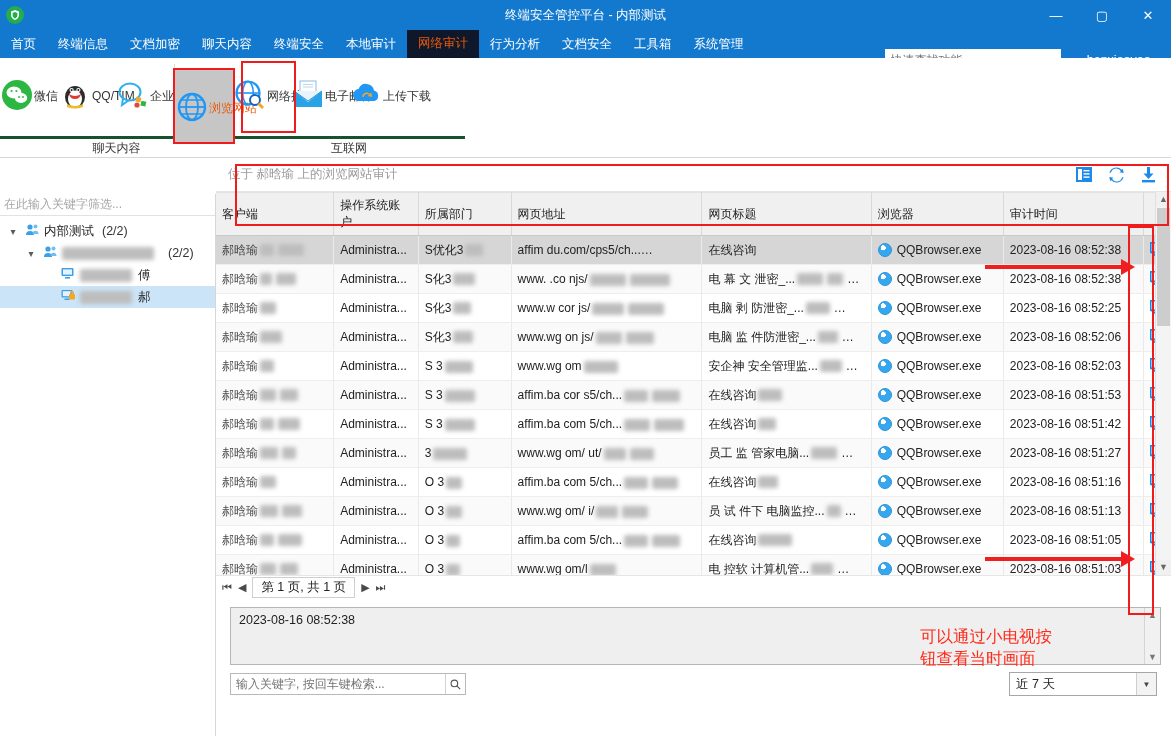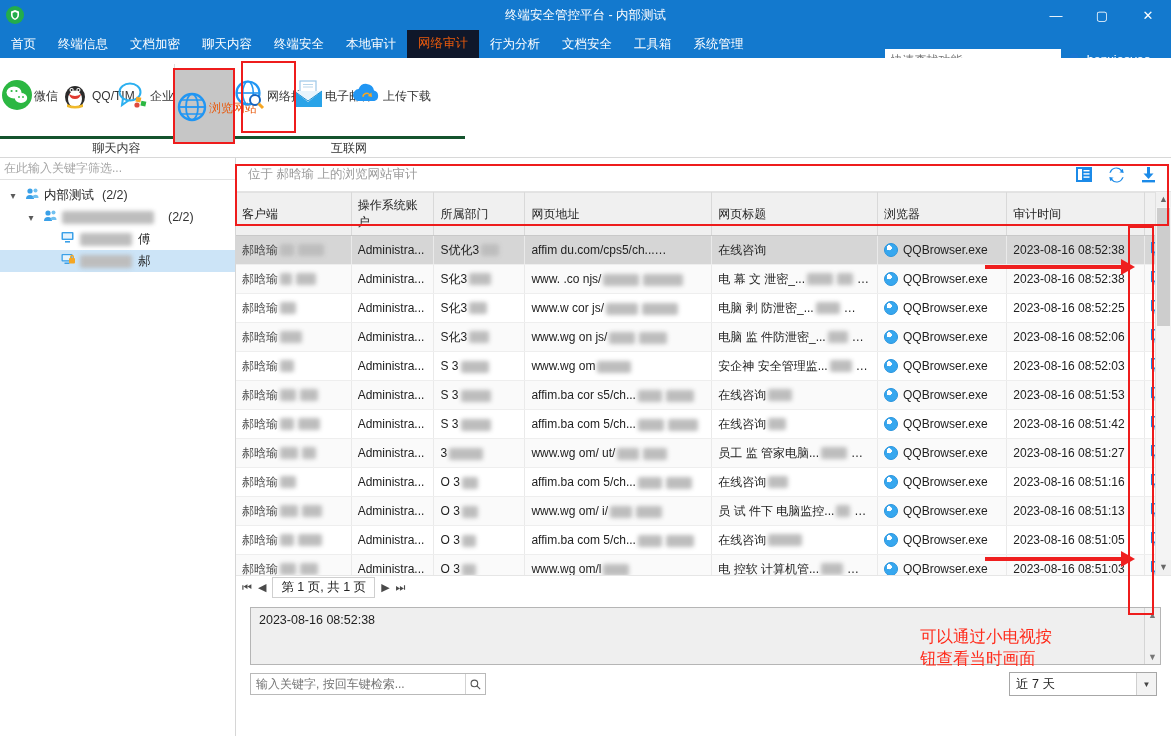--- a/index.html
+++ b/index.html
@@ -65,22 +65,22 @@
   .ritem.selected .ritem-label{color:#e8590c;}
   .ritem-ico{width:38px;height:38px;display:flex;align-items:center;
     justify-content:center;margin-bottom:3px;}
   .ritem-label{font-size:12px;line-height:14px;white-space:nowrap;}
   .group-titles{display:flex;height:22px;font-size:12px;color:#333;}
   .gtitle{display:flex;align-items:center;justify-content:center;
     border-top:3px solid #14532d;}
 
   
   .content{display:flex;height:578px;}
-  .leftpane{width:236px;background:#fff;border-right:1px solid #d6d6d6;
-    position:relative;}
+  .leftpane{width:216px;background:#fff;border-right:1px solid #d6d6d6;
+    position:relative;margin-top:36px;}
   .tree-filter{
     height:22px;border-bottom:1px solid #e2e2e2;display:flex;align-items:center;
     padding-left:4px;color:#a6a6a6;font-size:12px;
   }
   .tree{padding-top:4px;font-size:12.5px;}
   .tnode{display:flex;align-items:center;height:22px;gap:4px;white-space:nowrap;}
   .tnode .chev{width:14px;text-align:center;color:#5a5a5a;font-size:10px;}
   .tnode .ico{width:16px;text-align:center;}
   .tnode.sel{background:#cce4f7;}
   .blur-box{

